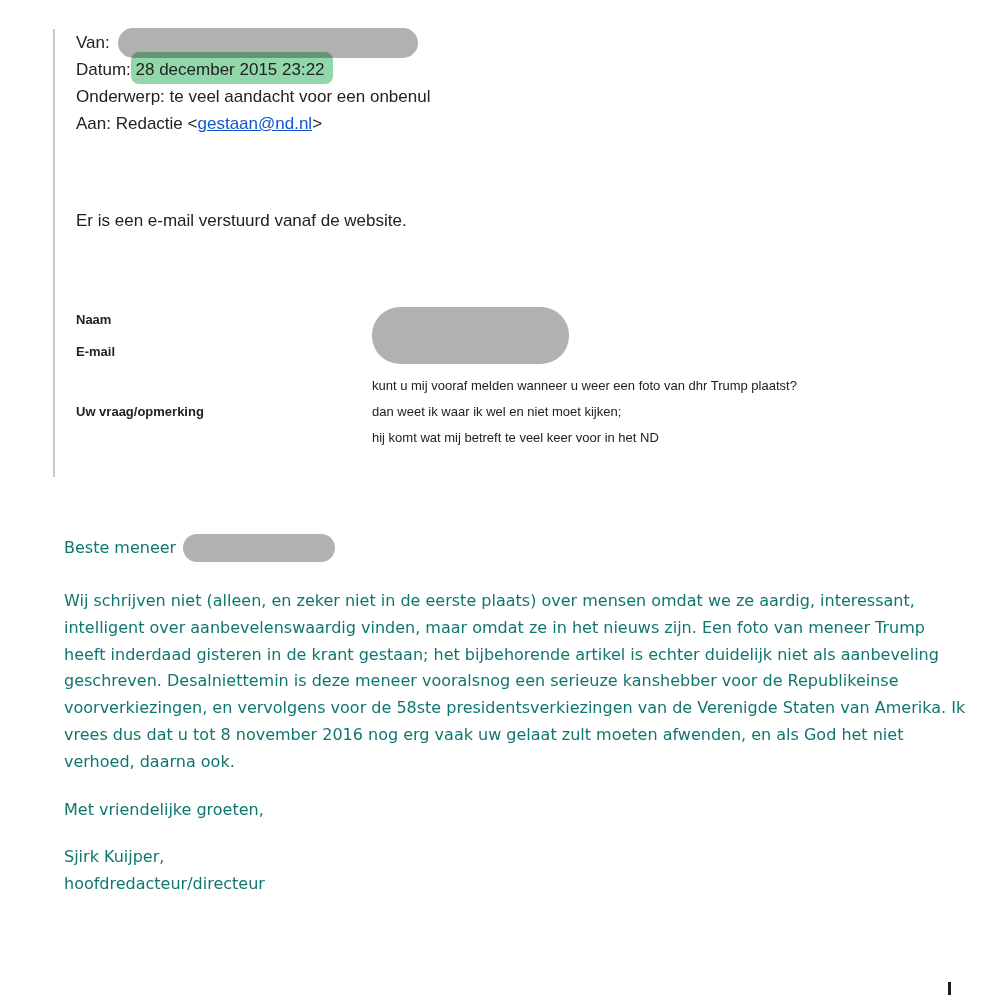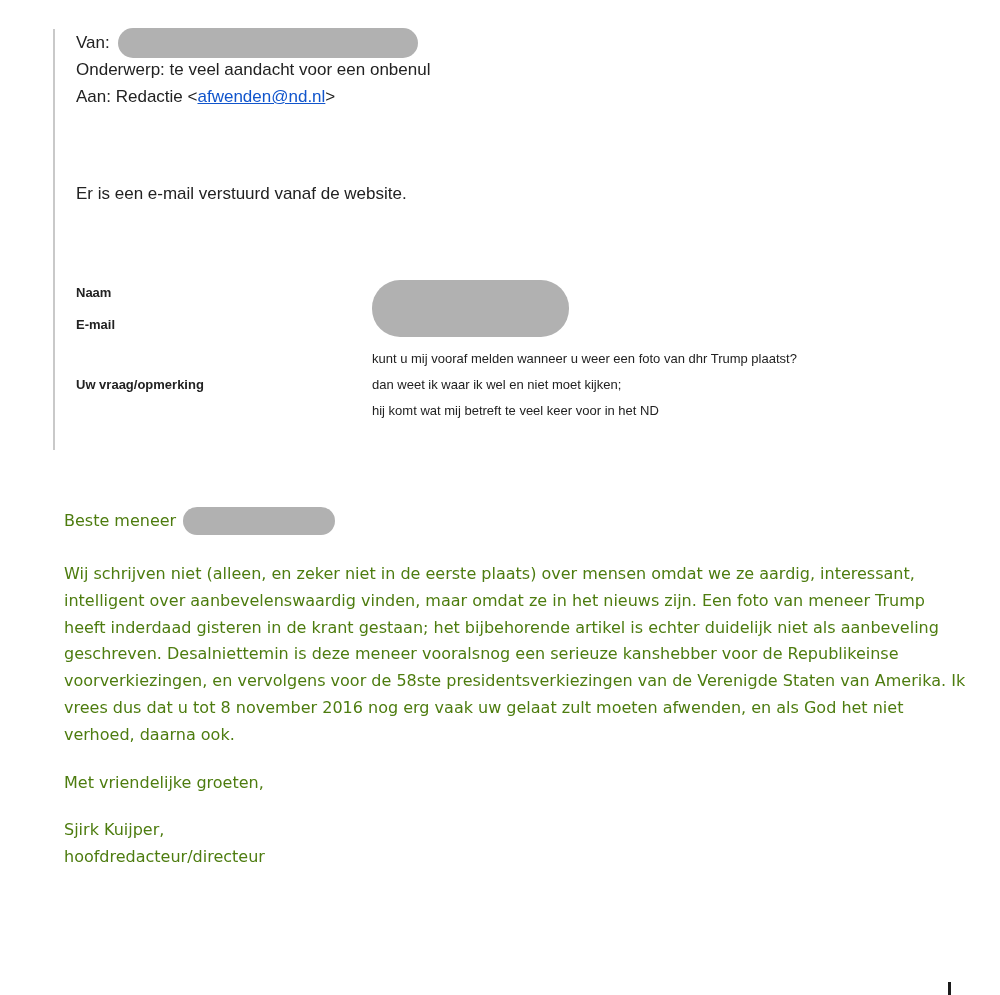--- a/index.html
+++ b/index.html
@@ -58,21 +58,21 @@
     position: absolute; left: 296px; top: 0;
     width: 197px; height: 57px; border-radius: 28px;
   }
 
   
   .reply {
     margin-left: 64px;
     margin-top: 56px;
     font-family: "DejaVu Sans", sans-serif;
     font-size: 16px;
-    color: #4d7c0f;
+    color: #0f766e;
   }
   .greet { line-height: 30px; }
   .blob-greet {
     width: 152px; height: 28px; border-radius: 14px;
     vertical-align: middle; margin: -6px 0 -4px 2px;
   }
   .body-text {
     margin-top: 25px;
     max-width: 902px;
     line-height: 26.8px;
@@ -93,27 +93,31 @@
 
 <div class="page">
 
   <div class="quoted" style="border-left-color: rgb(201, 201, 201);">
     <div class="hdr">
       <div class="hdr-line">
         <span>Van:</span>
         <span class="blob blob-from" style="background-color: rgb(177, 177, 177);"></span>
       </div>
       <div class="hdr-line">
+        <span>Datum:</span>
+        <span class="hl" style="background-color: rgb(146, 215, 170);">28 december 2015 23:22</span>
+      </div>
+      <div class="hdr-line">
         <span>Onderwerp:</span>
         <span>te veel aandacht voor een onbenul</span>
       </div>
       <div class="hdr-line">
         <span>Aan:</span>
         <span>Redactie</span>
-        <span>&lt;</span><a class="mail-link" style="color: rgb(17, 85, 204);">afwenden@nd.nl</a><span>&gt;</span>
+        <span>&lt;</span><a class="mail-link" style="color: rgb(17, 85, 204);">gestaan@nd.nl</a><span>&gt;</span>
       </div>
     </div>
 
     <div class="intro">Er is een e-mail verstuurd vanaf de website.</div>
 
     <div class="form">
       <span class="blob blob-form" style="background-color: rgb(177, 177, 177);"></span>
       <div class="frow">
         <div class="flabel">Naam</div>
         <div class="fvalue"></div>

